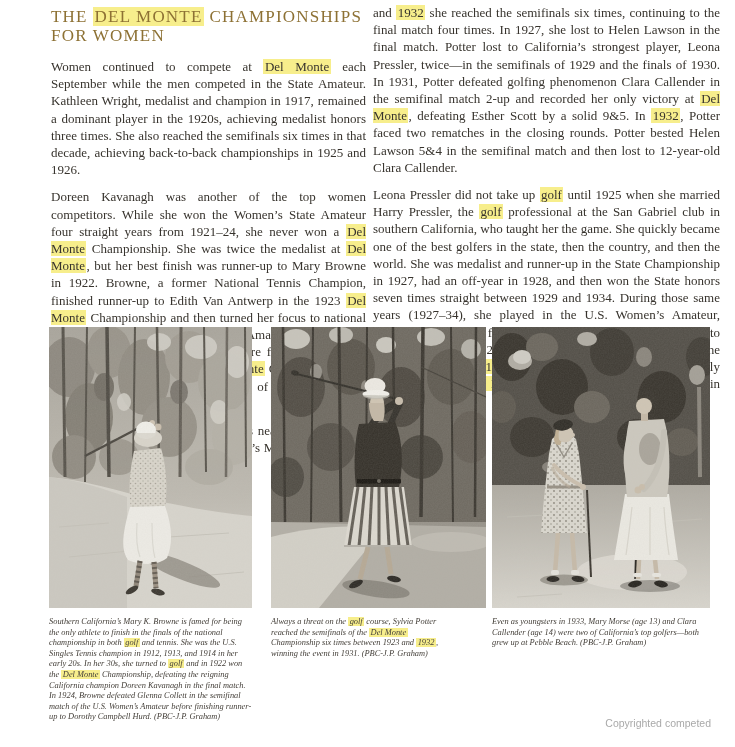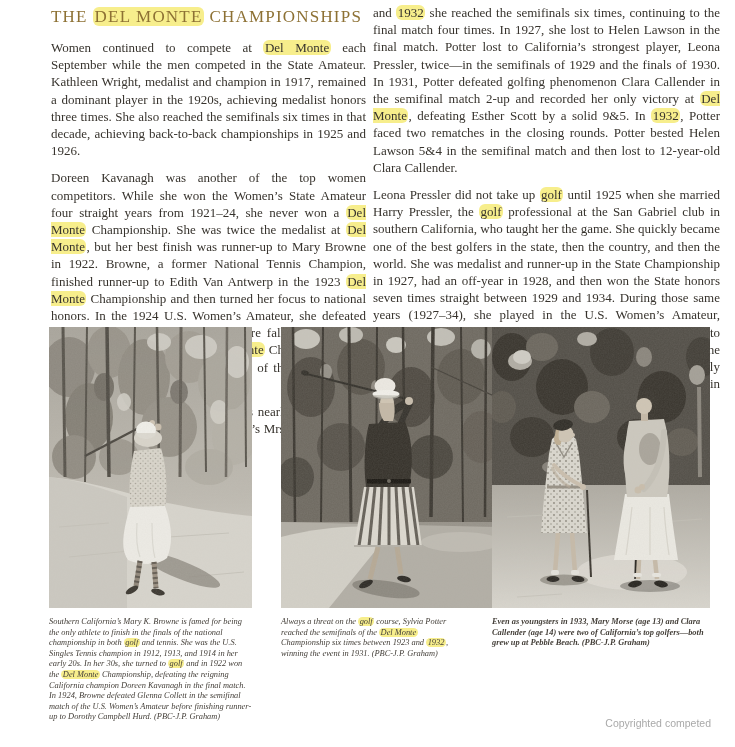--- a/index.html
+++ b/index.html
@@ -15,52 +15,53 @@
     position:relative;width:735px;height:747px;overflow:hidden;
     background:var(--page-background);
     font-family:"Liberation Serif","DejaVu Serif",serif;
   }
   .title{
     margin:0 0 13px 0;font-weight:normal;
     color:var(--title-color);
     font-size:17px;line-height:19px;letter-spacing:1.2px;
   }
   .title-line{display:block;white-space:nowrap;}
-  .hl{background:var(--highlight-color);padding:0 1.5px;border-radius:6px;}
+  .hl{background:var(--highlight-color);padding:0 1.5px;}
   .col{position:absolute;}
   .col-left{left:51px;top:7px;width:315px;}
   .col-right{left:373px;top:4px;width:347px;}
   .body-text{
     font-size:13px;line-height:17.2px;text-align:justify;
     color:var(--body-color);margin:0 0 10px 0;
   }
   figure{position:absolute;top:327px;margin:0;}
   .fig-1{left:49px;width:204px;}
-  .fig-2{left:281px;width:182px;}
-  .fig-3{left:492px;width:218px;font-weight:bold;}
+  .fig-2{left:271px;width:182px;}
+  .fig-3{left:492px;width:218px;}
   figure svg{display:block;}
   figcaption{
     margin-top:9px;font-style:italic;
     font-size:8.4px;line-height:10.6px;
     color:var(--caption-color);text-align:left;
   }
   .copyright{
     position:absolute;top:717px;right:24px;
     font-family:"Liberation Sans","DejaVu Sans",sans-serif;
     font-size:10.5px;color:var(--copyright-color);
   }
 </style>
 </head>
 <body>
 
 <div class="page">
 
   <div class="col col-left">
     <h1 class="title">
       <span class="title-line"><span>THE </span><span class="hl">DEL MONTE</span><span> CHAMPIONSHIPS</span></span>
+      <span class="title-line"><span>FOR WOMEN</span></span>
     </h1>
     <p class="body-text"><span>Women continued to compete at </span><span class="hl">Del Monte</span><span> each September while the men competed in the State Amateur. Kathleen Wright, medalist and champion in 1917, remained a dominant player in the 1920s, achieving medalist honors three times. She also reached the semifinals six times in that decade, achieving back-to-back championships in 1925 and 1926.</span></p>
     <p class="body-text"><span>Doreen Kavanagh was another of the top women competitors. While she won the Women’s State Amateur four straight years from 1921–24, she never won a </span><span class="hl">Del Monte</span><span> Championship. She was twice the medalist at </span><span class="hl">Del Monte</span><span>, but her best finish was runner-up to Mary Browne in 1922. Browne, a former National Tennis Champion, finished runner-up to Edith Van Antwerp in the 1923 </span><span class="hl">Del Monte</span><span> Championship and then turned her focus to national honors. In the 1924 U.S. Women’s Amateur, she defeated Glenna Collett in the semifinal before falling to Dorothy Campbell Hurd—this former </span><span class="hl">Del Monte</span><span> Champion was the only woman to compete in the finals of the U.S. Open in both tennis and </span><span class="hl">golf</span><span>.</span></p>
     <p class="body-text"><span>Another of the state’s ladies who was nearly always in the hunt at </span><span class="hl">Del Monte</span><span> was San Francisco’s Mrs. Brent (Sylvia) Potter. Between 1923</span></p>
   </div>
 
   <div class="col col-right">
     <p class="body-text"><span>and </span><span class="hl">1932</span><span> she reached the semifinals six times, continuing to the final match four times. In 1927, she lost to Helen Lawson in the final match. Potter lost to California’s strongest player, Leona Pressler, twice—in the semifinals of 1929 and the finals of 1930. In 1931, Potter defeated golfing phenomenon Clara Callender in the semifinal match 2-up and recorded her only victory at </span><span class="hl">Del Monte</span><span>, defeating Esther Scott by a solid 9&amp;5. In </span><span class="hl">1932</span><span>, Potter faced two rematches in the closing rounds. Potter bested Helen Lawson 5&amp;4 in the semifinal match and then lost to 12-year-old Clara Callender.</span></p>
     <p class="body-text"><span>Leona Pressler did not take up </span><span class="hl">golf</span><span> until 1925 when she married Harry Pressler, the </span><span class="hl">golf</span><span> professional at the San Gabriel club in southern California, who taught her the game. She quickly became one of the best golfers in the state, then the country, and then the world. She was medalist and runner-up in the State Championship in 1927, had an off-year in 1928, and then won the State honors seven times straight between 1929 and 1934. During those same years (1927–34), she played in the U.S. Women’s Amateur, reaching the quarter finals six times. She finished runner-up to Glenna Collett in 1929. She also reached the semifinals of the British Amateur in </span><span class="hl">1932</span><span>. Given her busy schedule, she only competed in the </span><span class="hl">Del Monte</span><span> Championship twice, winning it in both 1929 and 1930.</span></p>
   </div>

